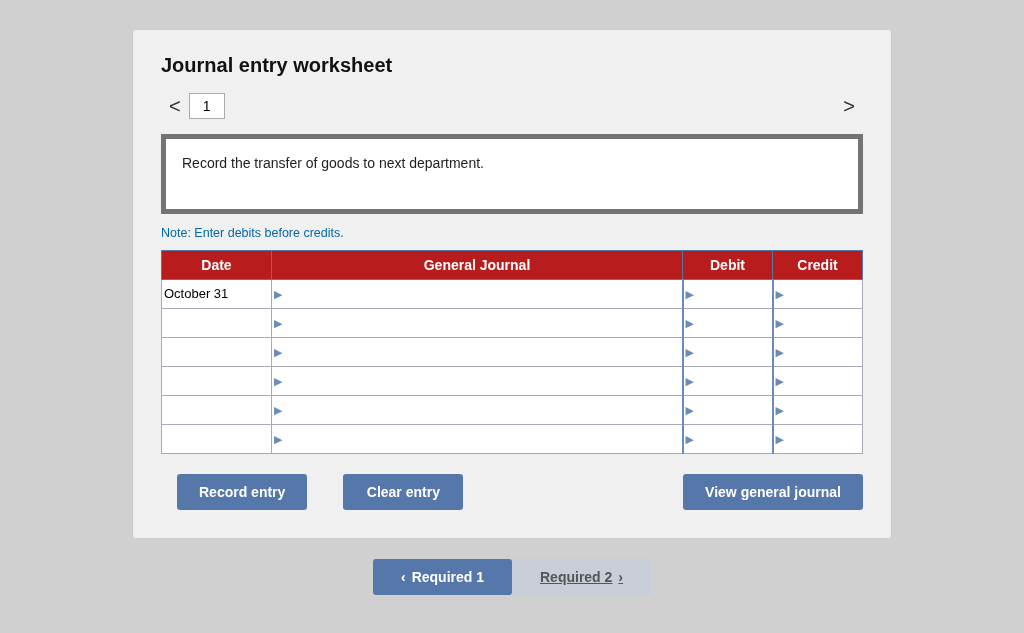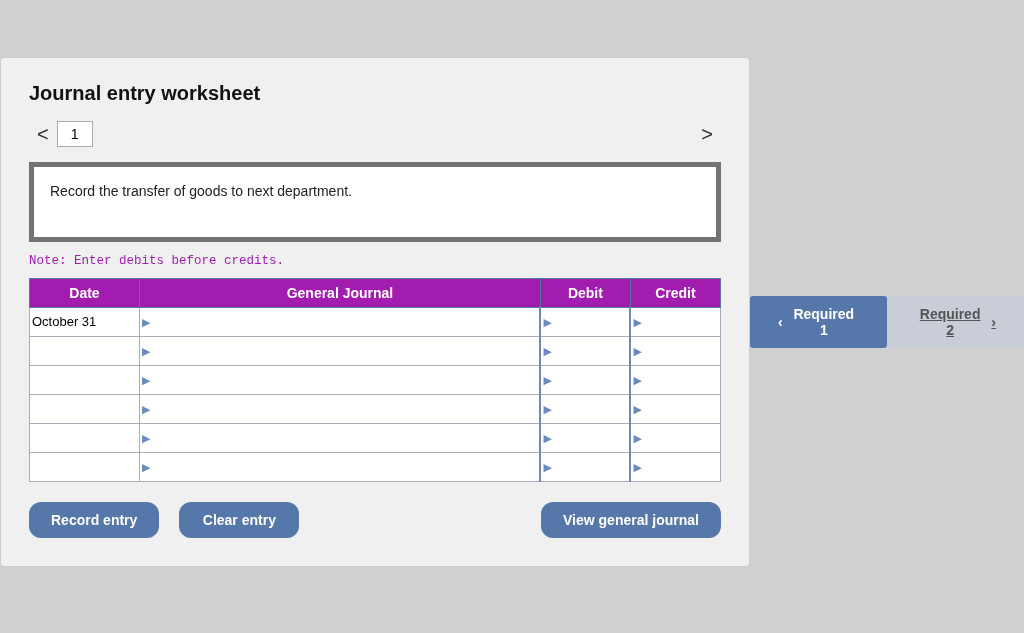--- a/index.html
+++ b/index.html
@@ -9,21 +9,21 @@
       font-size: 14px;
       display: flex;
       flex-direction: column;
       align-items: center;
       justify-content: center;
       min-height: 633px;
       width: 1024px;
     }
     .outer-wrapper {
       display: flex;
-      flex-direction: row;
+      flex-direction: column;
       align-items: center;
       width: 100%;
       padding: 20px 0 30px 0;
     }
     .card {
       background: #f0f0f0;
       border: 1px solid #ccc;
       border-radius: 4px;
       width: 760px;
       padding: 24px 28px 28px 28px;
@@ -61,32 +61,31 @@
     .instruction-box {
       background: #fff;
       border: 5px solid #737373;
       padding: 16px;
       margin-bottom: 12px;
       min-height: 80px;
       font-size: 14px;
       color: #222;
     }
     .note-text {
-      color: #a21caf;
+      color: #0369a1;
       font-size: 12.5px;
       margin-bottom: 10px;
-      font-family: Liberation Mono, monospace;
     }
     .journal-table {
       width: 100%;
       border-collapse: collapse;
       margin-bottom: 20px;
     }
     .journal-table thead tr th {
-      background: #a21caf;
+      background: #b91c1c;
       color: #fff;
       font-weight: bold;
       padding: 6px 8px;
       border: 1px solid #5577a0;
       text-align: center;
       font-size: 14px;
     }
     .journal-table thead tr th.date-col {
       text-align: center;
       width: 110px;
@@ -135,26 +134,27 @@
     }
     .buttons-row {
       display: flex;
       align-items: center;
       gap: 20px;
     }
     .btn-action {
       background: #5577aa;
       color: #fff;
       border: none;
-      border-radius: 12px;
+      border-radius: 3px;
       padding: 10px 22px;
       font-size: 14px;
       font-weight: bold;
       cursor: pointer;
       min-width: 120px;
+      margin-left: 16px;
     }
     .btn-view {
       margin-left: auto;
     }
     .bottom-tabs {
       display: flex;
       gap: 0;
       margin-top: 20px;
     }
     .tab-btn {

